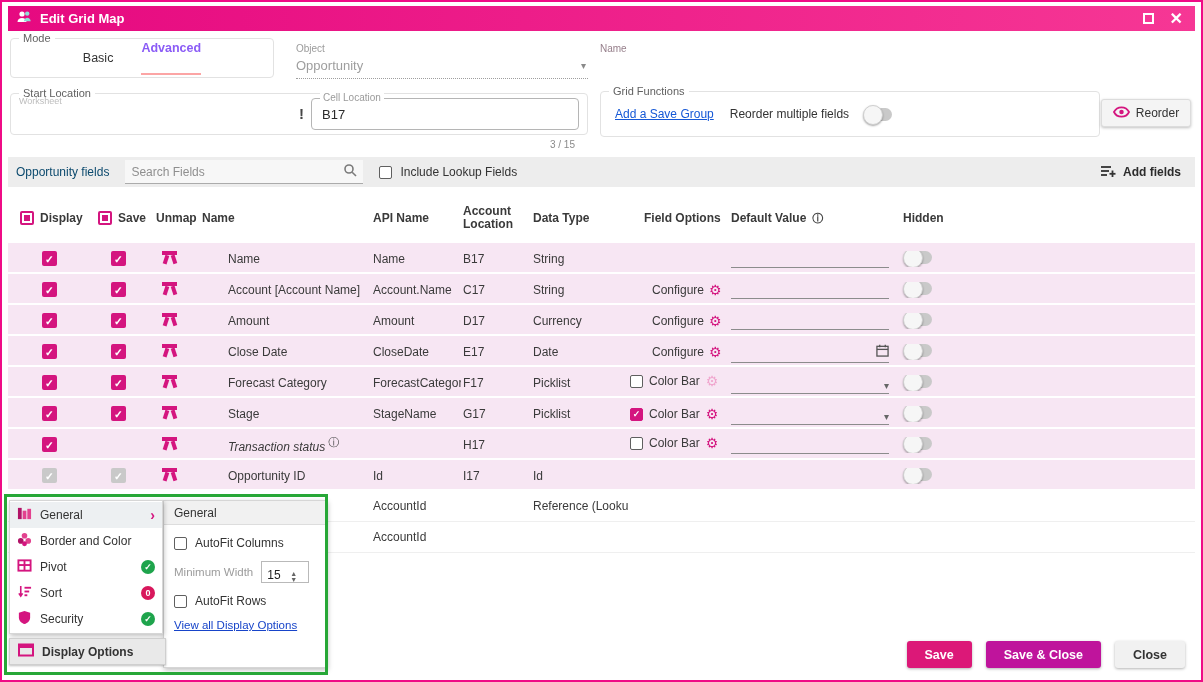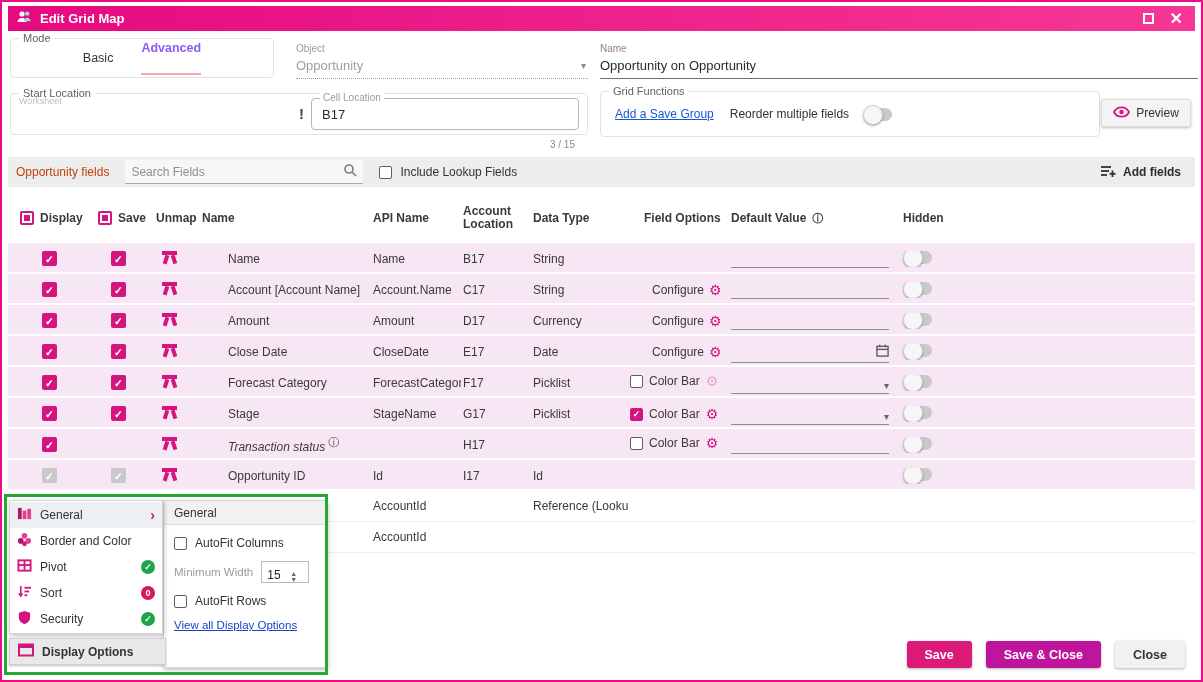--- a/index.html
+++ b/index.html
@@ -41,21 +41,21 @@
   .cellbox .val{padding:8px 0 0 10px;font-size:13px;color:#2b2b2b;}
   .counter{position:absolute;right:12px;bottom:-16px;font-size:10px;color:#8a8a8a;}
   .fs-grid{left:592px;top:60px;width:500px;height:46px;display:flex;align-items:center;gap:16px;padding:0 14px;}
   .link{color:#1558d6;text-decoration:underline;font-size:12px;cursor:pointer;}
   .tog{width:27px;height:13px;background:#c9c9c9;border-radius:7px;position:relative;display:inline-block;flex:none;cursor:pointer;}
   .tog::after{content:"";position:absolute;left:-2px;top:-3px;width:18px;height:18px;border-radius:50%;background:#f6f6f6;border:1px solid #cfcfcf;box-shadow:0 1px 2px rgba(0,0,0,.35);}
   .preview{position:absolute;right:4px;top:68px;width:90px;height:28px;background:#f4f4f4;border:1px solid #dcdcdc;border-radius:3px;box-shadow:0 1px 3px rgba(0,0,0,.25);display:flex;align-items:center;justify-content:center;gap:6px;font-size:12px;color:#333;cursor:pointer;}
 
   
   .toolbar{height:30px;background:#ededed;display:flex;align-items:center;gap:16px;padding:0 8px;margin-top:2px;}
-  .tb-label{color:#c2410c;}
+  .tb-label{color:#0c4a6e;}
   .search{width:238px;height:24px;background:#f7f7f7;border-bottom:1px solid #ababab;display:flex;align-items:center;padding:0 6px;}
   .search input{flex:1;border:none;background:transparent;font-size:12px;color:#333;outline:none;font-family:inherit;}
   .search input::placeholder{color:#8f8f8f;}
   .lookup{display:flex;align-items:center;gap:8px;cursor:pointer;}
   .chk{width:13px;height:13px;border:1.6px solid #5f5f5f;border-radius:2px;background:#fff;display:inline-block;flex:none;}
   .addfields{margin-left:auto;display:flex;align-items:center;gap:7px;font-weight:bold;color:#2c2c2c;cursor:pointer;padding-right:6px;}
 
   
   .gr{display:grid;grid-template-columns:88px 60px 40px 175px 90px 70px 97px 95px 170px 1fr;align-items:center;}
   .ghead{height:50px;font-weight:bold;color:#3f3f3f;margin-top:6px;}
@@ -172,23 +172,20 @@
     <div class="fld fld-object disabled">
       <span class="lab">Object</span>
       <span class="val">
           <span>Opportunity</span>
           <span class="caret"></span>
         </span>
     </div>
 
     <div class="fld fld-name normal">
       <span class="lab">Name</span>
-      <span class="val">
-          <span>Opportunity on Opportunity</span>
-        </span>
     </div>
 
     <div class="fs fs-start">
       <span class="legend">Start Location</span>
       <div class="ws">
         <span class="lab">Worksheet</span>
       </div>
       <span class="warn">!</span>
       <div class="cellbox">
         <span class="lab">Cell Location</span>
@@ -204,21 +201,21 @@
       <span class="tog"></span>
     </div>
 
     <div class="preview">
       <span>
         <svg width="17" height="12" viewBox="0 0 18 12">
             <path d="M9 1C5 1 2 4 1 6c1 2 4 5 8 5s7-3 8-5c-1-2-4-5-8-5z" fill="none" stroke="#d4157f" stroke-width="1.8"></path>
             <circle cx="9" cy="6" r="2.4" fill="#d4157f"></circle>
           </svg>
       </span>
-      <span>Preview</span>
+      <span>Reorder</span>
     </div>
   </div>
 
   <div class="toolbar">
     <span class="tb-label">Opportunity fields</span>
     <span class="search">
       <input type="text" placeholder="Search Fields" style="">
       <span>
         <svg width="14" height="14" viewBox="0 0 14 14">
             <circle cx="6" cy="6" r="4" fill="none" stroke="#7a7a7a" stroke-width="1.6"></circle>

